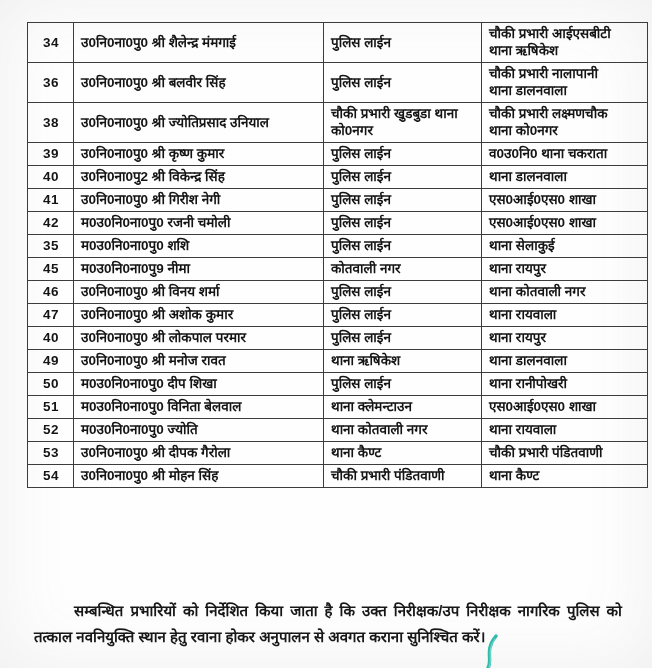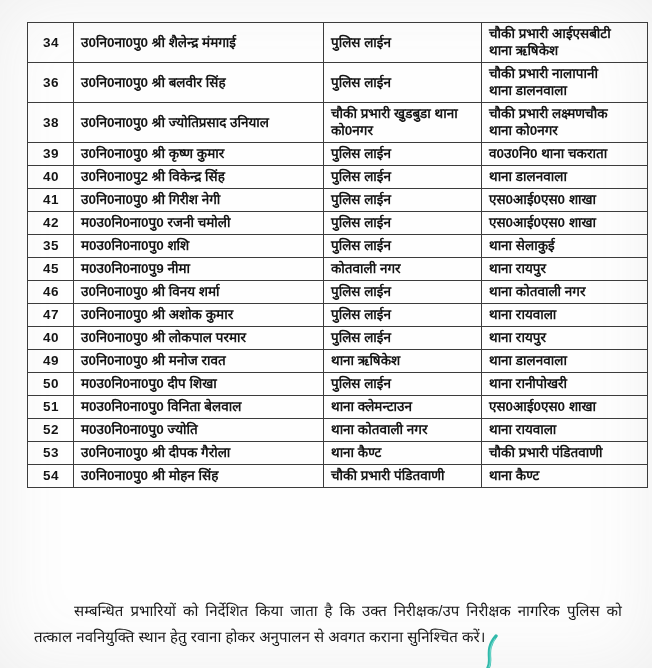--- a/index.html
+++ b/index.html
@@ -51,21 +51,21 @@
   td.c-name {
     white-space: nowrap;
   }
   .footer-para {
     position: absolute;
     left: 34px;
     top: 598px;
     width: 588px;
     margin: 0;
     font-size: 15px;
-    font-weight: 400;
+    font-weight: 700;
     line-height: 26px;
     text-align: justify;
     text-indent: 40px;
     color: #171717;
   }
   .pen-mark {
     position: absolute;
     left: 475px;
     top: 628px;
     width: 44px;

